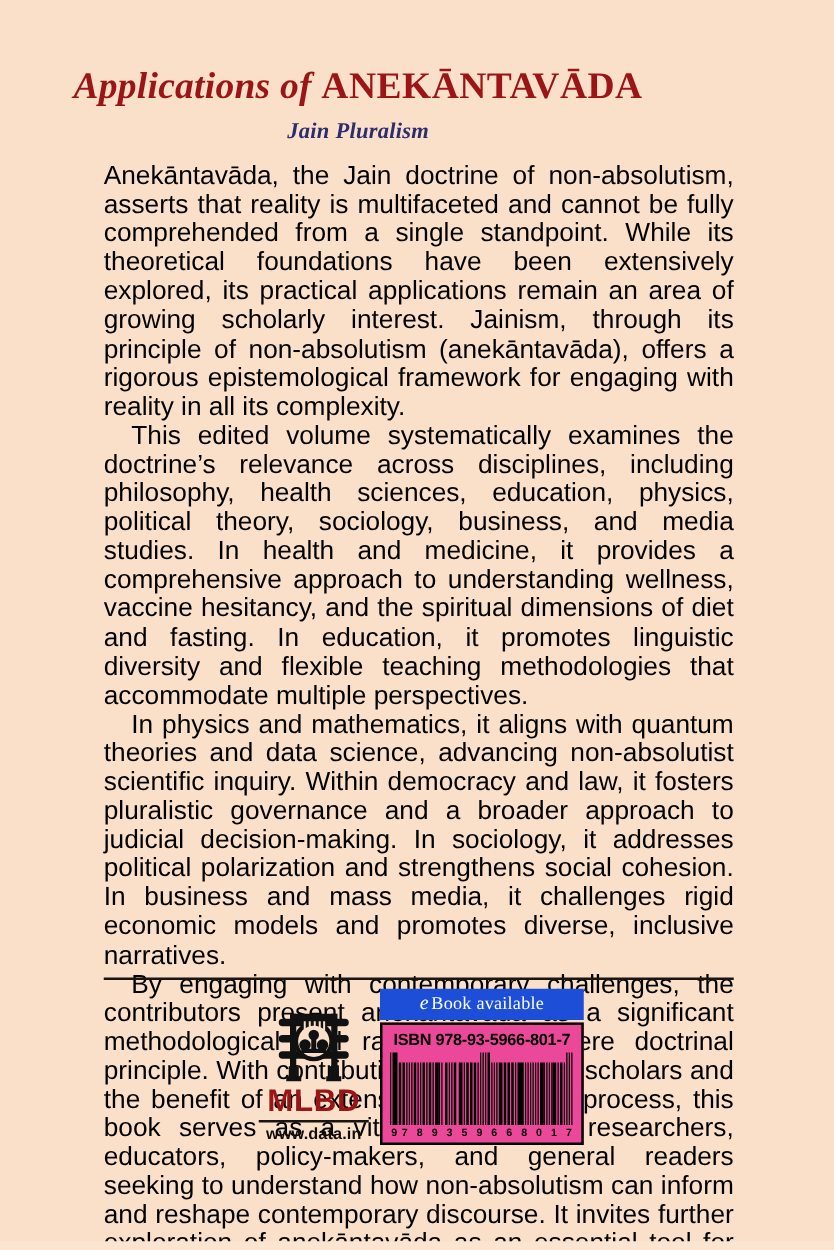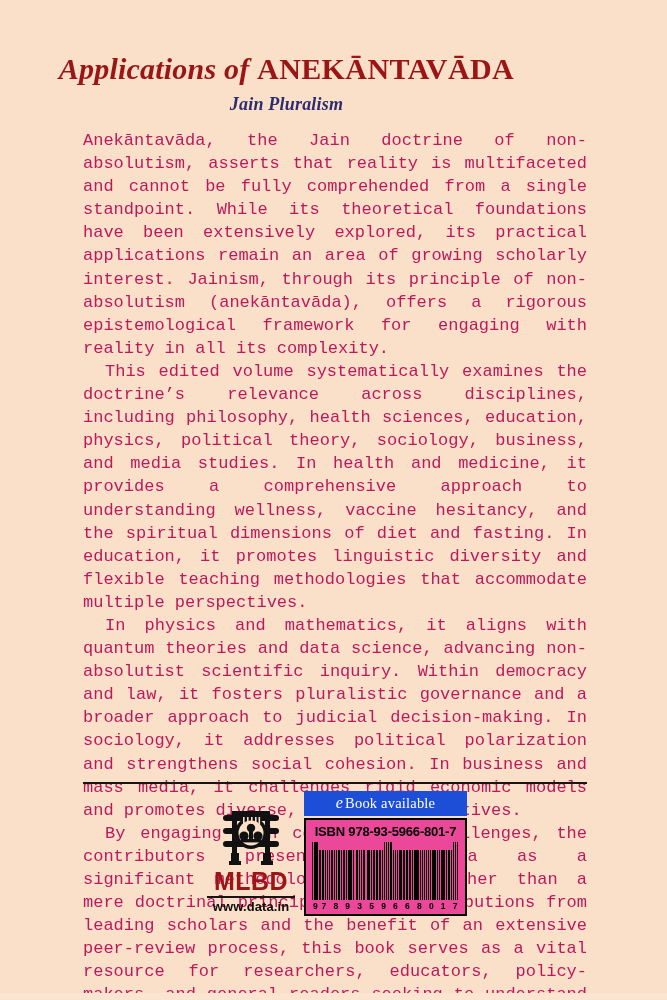--- a/index.html
+++ b/index.html
@@ -67,24 +67,24 @@
     position: absolute;
     left: 83px;
     top: 129px;
     width: 504px;
   }
   .blurb p {
     margin: 0;
     text-align: justify;
     text-justify: inter-word;
     text-indent: 22px;
-    font-family: Liberation Mono, monospace;
-    font-size: 17px;
+    font-family: Liberation Sans, sans-serif;
+    font-size: 21px;
     line-height: 23.1px;
-    color: #be185d;
+    color: #000000;
     hyphens: manual;
   }
   .blurb p:first-child {
     text-indent: 0;
   }
 
   
   .rule {
     position: absolute;
     left: 83px;

